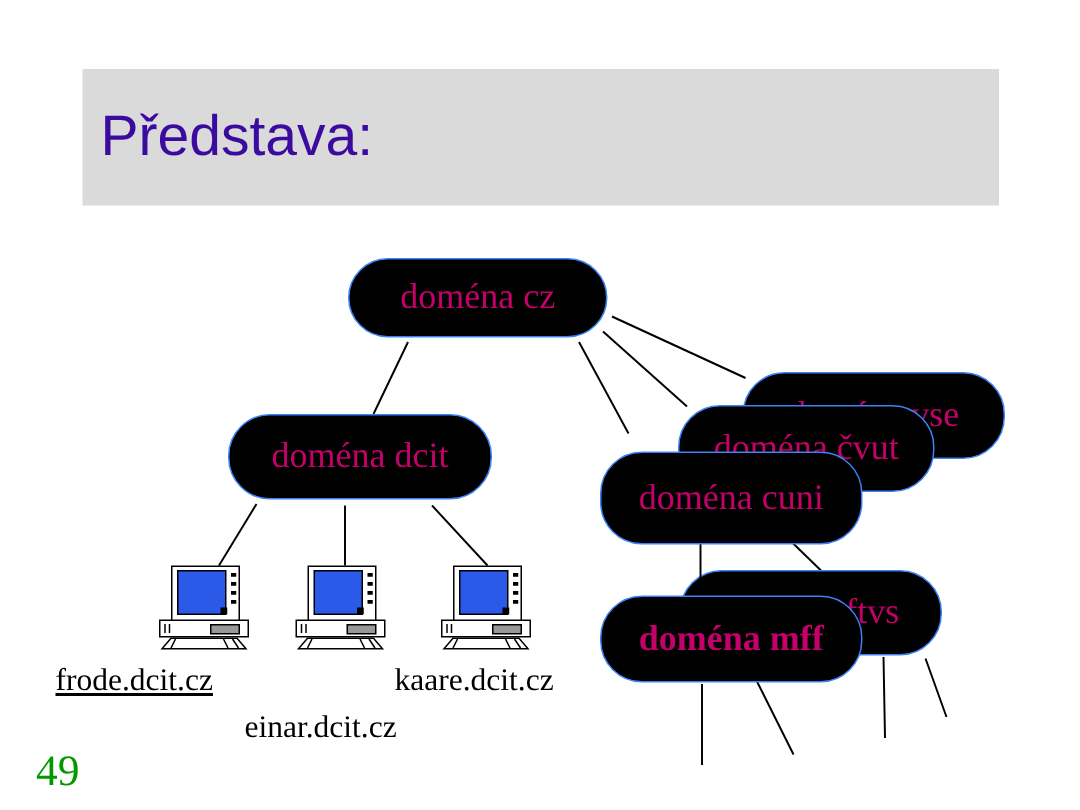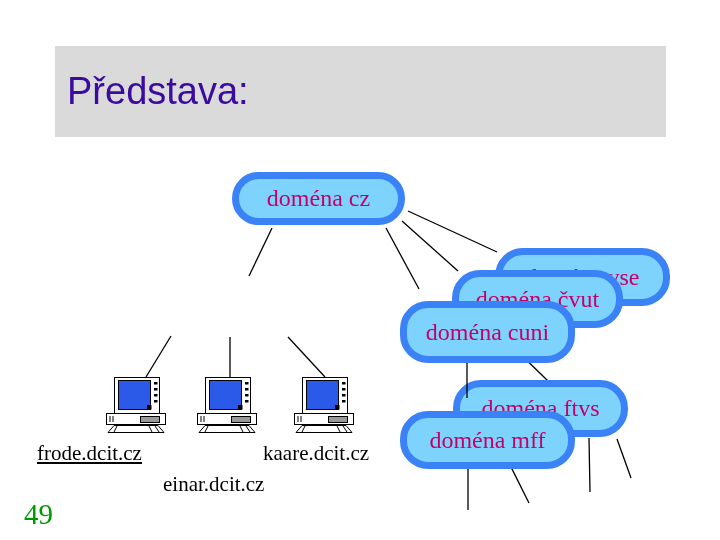--- a/index.html
+++ b/index.html
@@ -3,21 +3,21 @@
 <meta charset="utf-8">
 <style>
   html,body{margin:0;padding:0;background:#fff;}
   .slide{position:relative;width:720px;height:540px;background:#ffffff;overflow:hidden;
          font-family:"Liberation Serif", serif;}
   .titlebar{position:absolute;left:55px;top:46px;width:611px;height:91px;background:#DADADA;}
   .title{position:absolute;left:12px;top:0;height:100%;display:flex;align-items:center;
          font-family:"Liberation Sans", sans-serif;font-size:38px;color:#3B0A9F;}
   .lines{position:absolute;left:0;top:0;z-index:0;}
   .lines-mid{position:absolute;left:0;top:0;z-index:2;}
-  .node{position:absolute;box-sizing:border-box;border:7px solid #3b82f6;background:#7dd3fc;
+  .node{position:absolute;box-sizing:border-box;border:1px solid #3b82f6;background:#000000;
         border-radius:28px;display:flex;align-items:center;justify-content:center;
         font-size:24px;color:#C4006A;white-space:nowrap;overflow:hidden;}
   .z1{z-index:1}.z2{z-index:2}.z3{z-index:3}
   .pc{position:absolute;z-index:1;}
   .host{position:absolute;z-index:1;font-size:21px;color:#000;white-space:nowrap;}
   .pagenum{position:absolute;left:24px;top:498px;font-size:29px;color:#009A00;z-index:1;}
 </style>
 </head>
 <body>
 
@@ -43,30 +43,31 @@
       <line x1="617" y1="439" x2="631" y2="478"></line>
     </g>
   </svg>
 
   <svg class="lines-mid" width="720" height="540">
     <line x1="467" y1="348" x2="467" y2="398" stroke="#000" stroke-width="1.3"></line>
   </svg>
 
   <div class="node z1" style="left:232px;top:172px;width:173px;height:53px;">doména cz</div>
 
+  <div class="node z1" style="left:152px;top:276px;width:176px;height:57px;">doména dcit</div>
 
   <div class="node z1" style="left:495px;top:248px;width:175px;height:58px;">doména vse</div>
 
   <div class="node z2" style="left:452px;top:270px;width:171px;height:58px;">doména čvut</div>
 
   <div class="node z3" style="left:400px;top:288px;width:175px;height:62px;margin-top:13px;">doména cuni</div>
 
   <div class="node z1" style="left:453px;top:380px;width:175px;height:57px;">doména ftvs</div>
 
-  <div class="node z3" style="left:400px;top:411px;width:175px;height:58px;">doména mff</div>
+  <div class="node z3" style="left:400px;top:397px;width:175px;height:58px;font-weight:bold;">doména mff</div>
 
   <svg class="pc" style="left:105px;top:376px;" width="64" height="58" viewBox="0 0 64 58">
     <rect x="1.5" y="37.5" width="59" height="11" fill="#fff" stroke="#000"></rect>
     <line x1="5" y1="40" x2="5" y2="46" stroke="#000"></line>
     <line x1="8" y1="40" x2="8" y2="46" stroke="#000"></line>
     <rect x="35.5" y="40.5" width="19" height="6" fill="#999999" stroke="#000"></rect>
     <rect x="9.5" y="1.5" width="45" height="36" fill="#fff" stroke="#000"></rect>
     <rect x="13.5" y="4.5" width="32" height="29" fill="#2B59E8" stroke="#000"></rect>
     <rect x="49" y="6" width="3.5" height="2.5" fill="#000"></rect>
     <rect x="49" y="12" width="3.5" height="2.5" fill="#000"></rect>

